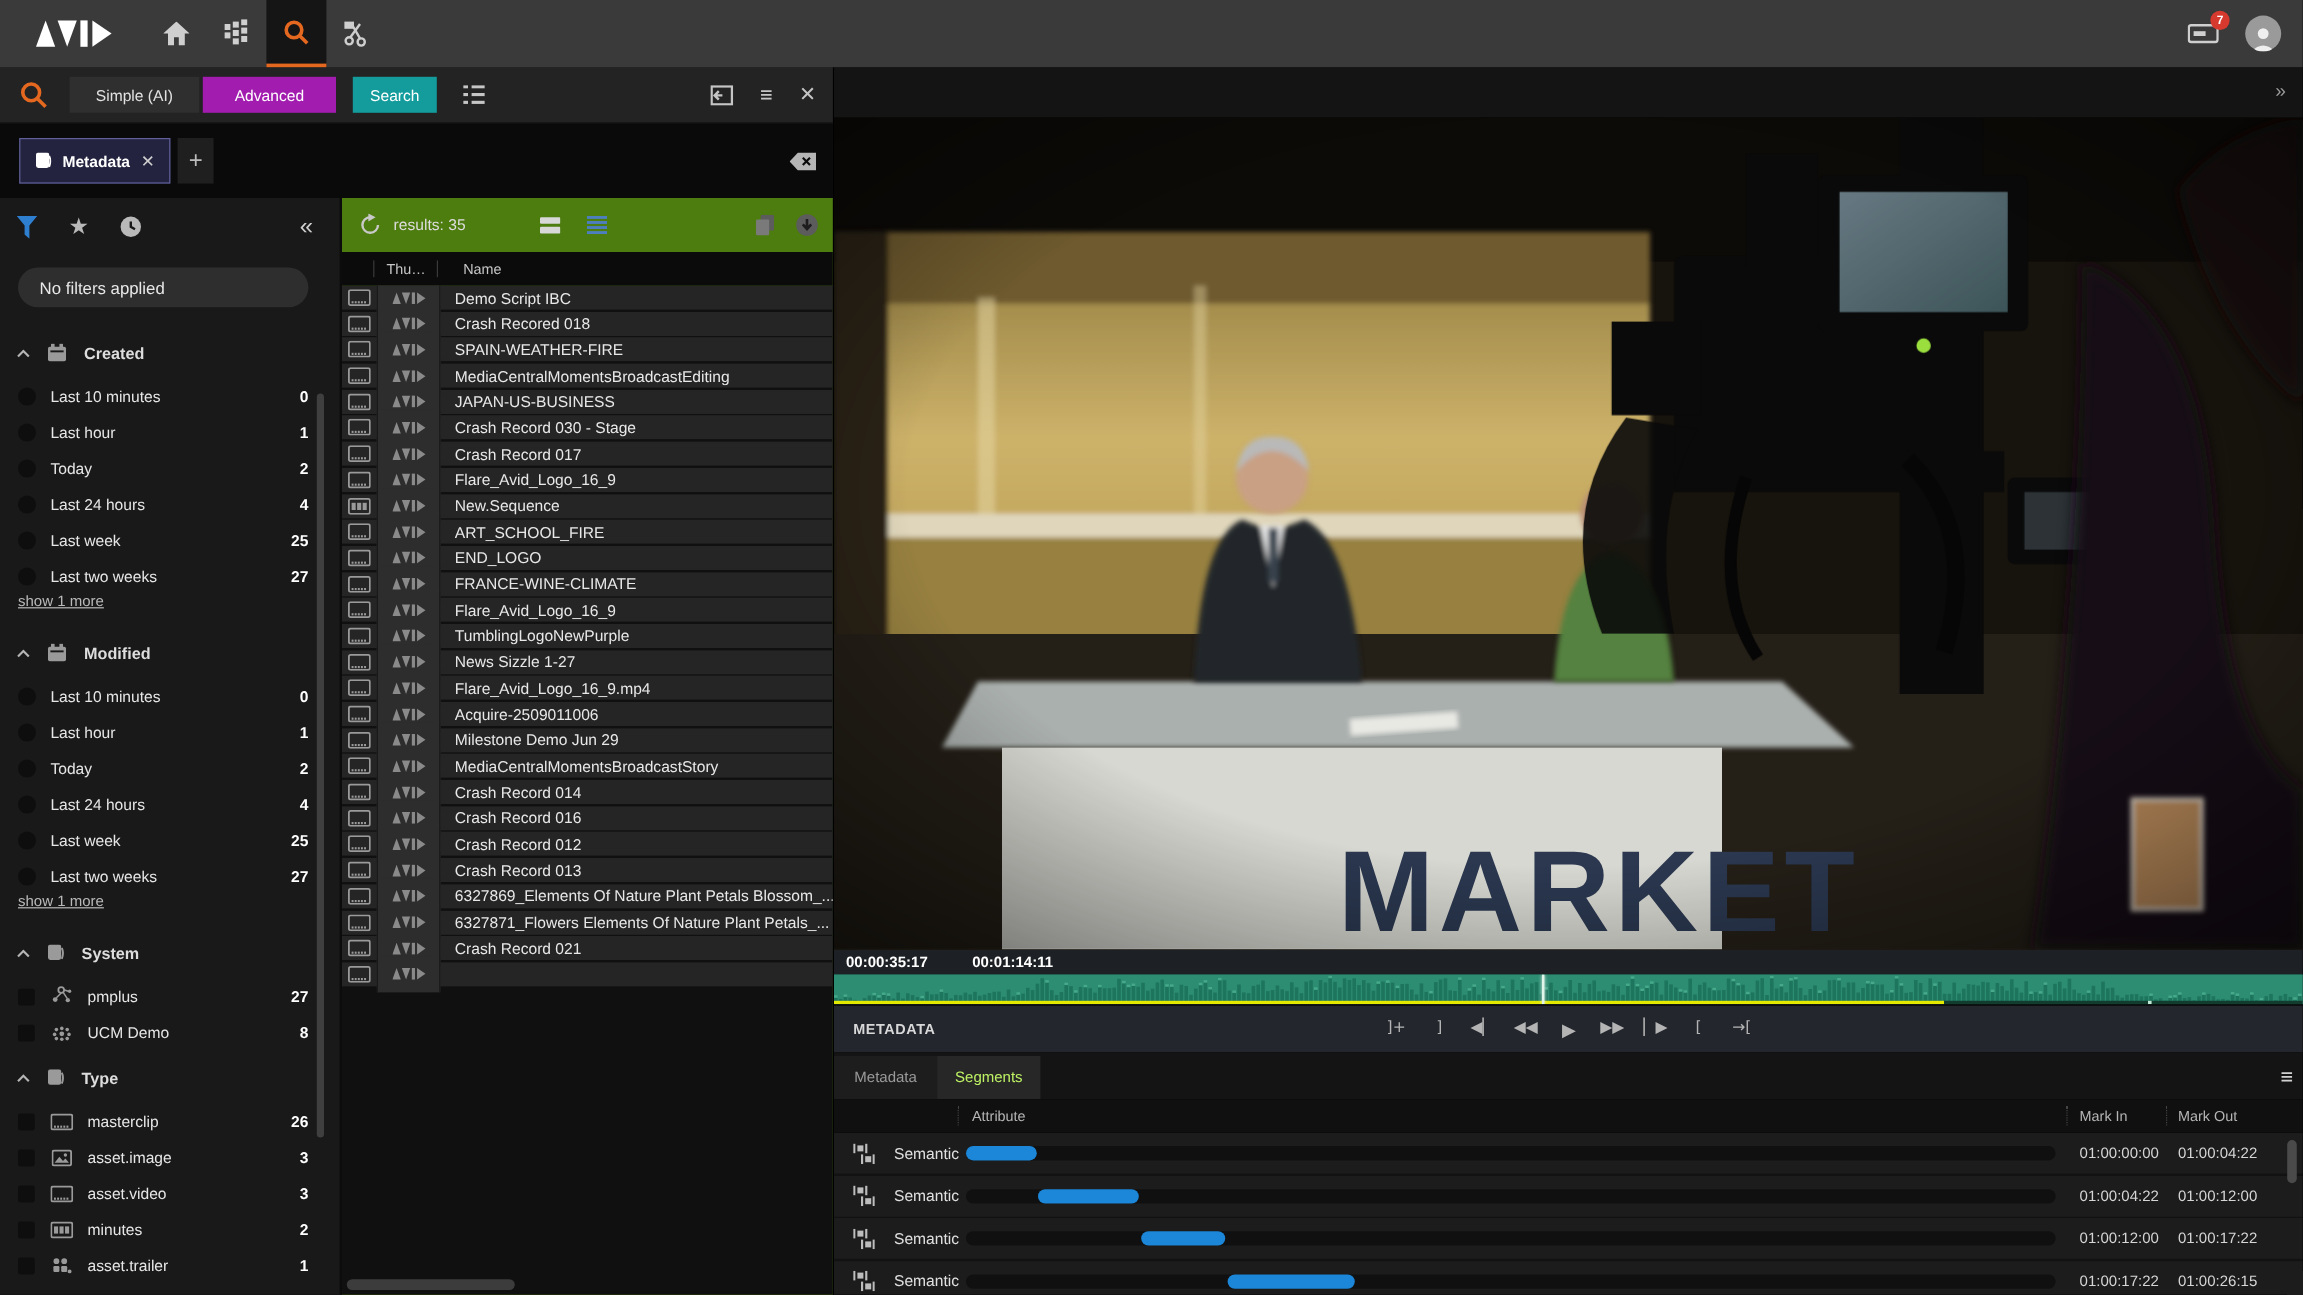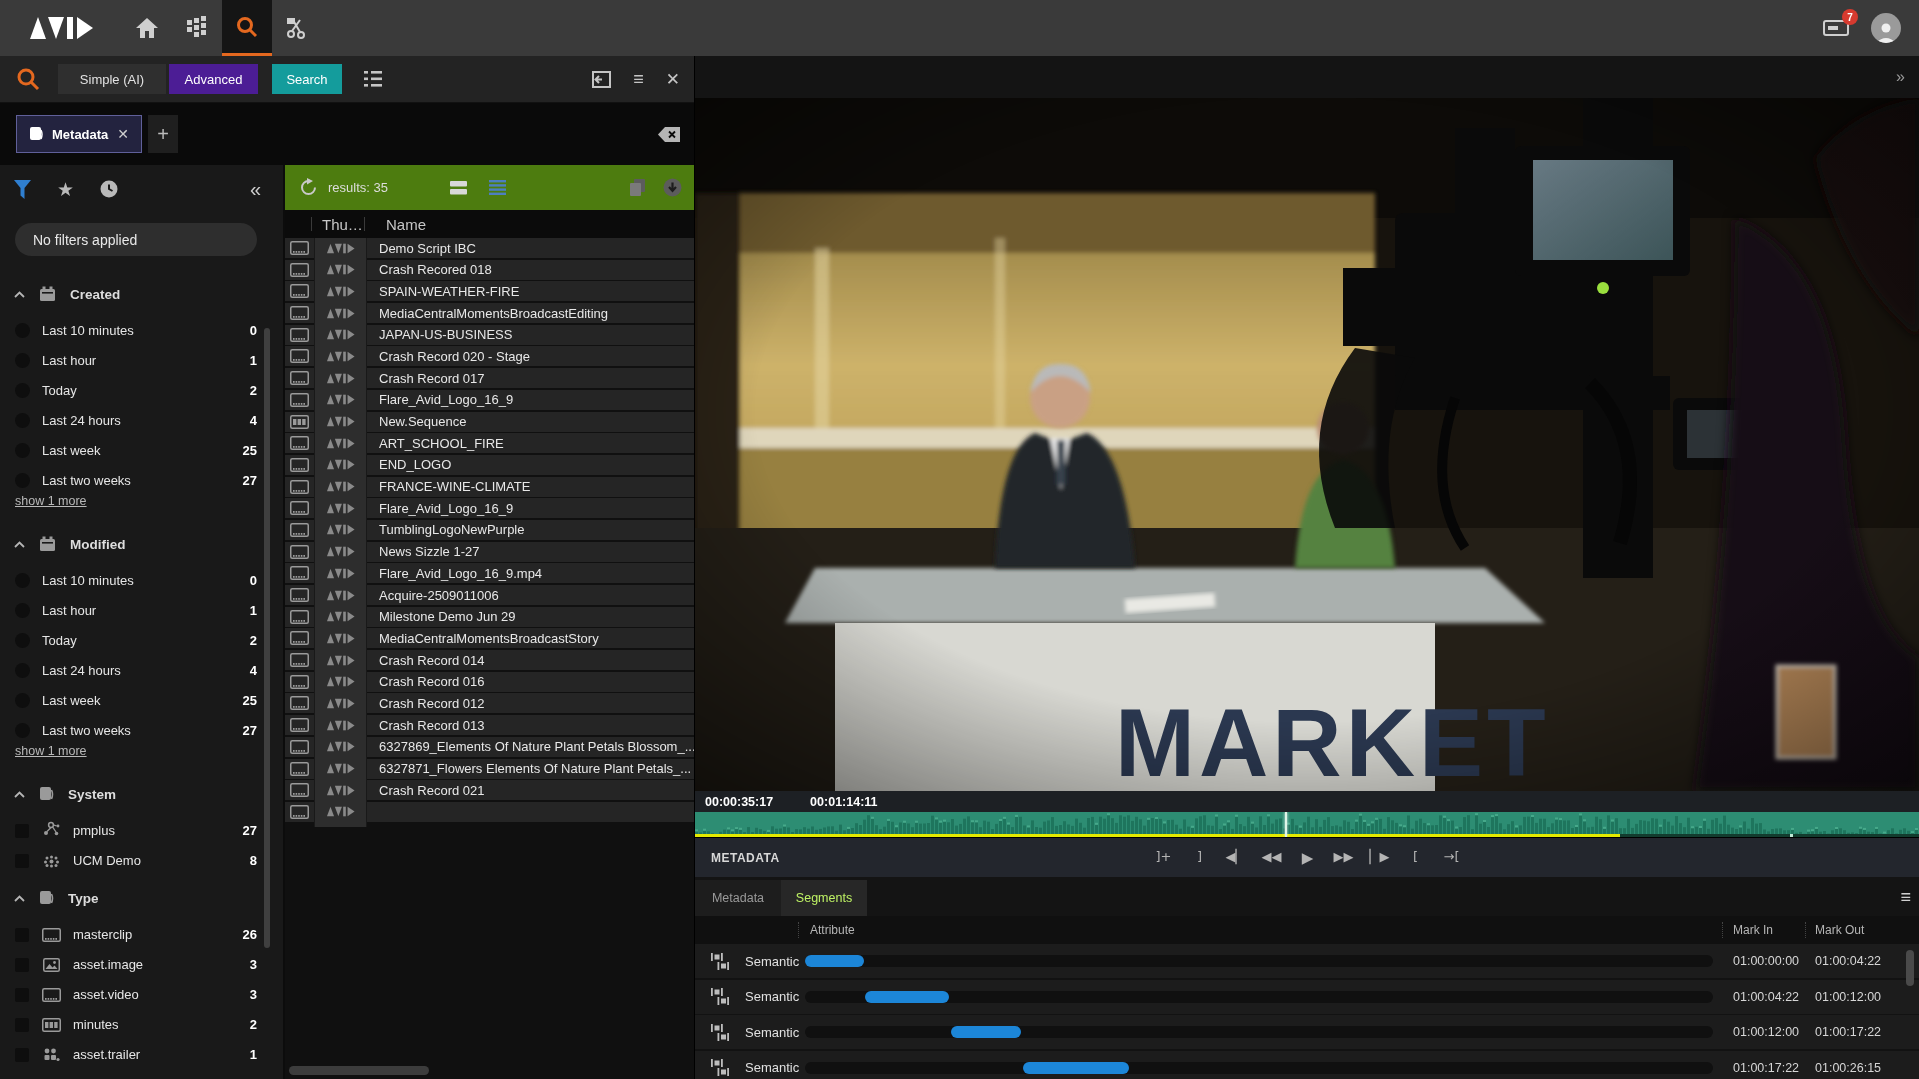--- a/index.html
+++ b/index.html
@@ -21,21 +21,21 @@
 
   
   .main { display:flex; height:1023px; }
   .left-panel { width:695px; display:flex; flex-direction:column; background:#191919; border-right:1px solid #000; }
   .right-panel { flex:1; display:flex; flex-direction:column; background:#000; }
 
   
   .search-header { height:47px; background:#232323; display:flex; align-items:center; border-bottom:1px solid #111; padding:0 14px 0 16px; }
   .btn { height:30px; border:none; font-size:13px; cursor:pointer; font-family:inherit; }
   .btn-simple { width:108px; background:#2f2f2f; color:#e2e2e2; margin-left:18px; }
-  .btn-advanced { width:89px; background:#4c1d95; color:#fff; margin-left:3px; }
+  .btn-advanced { width:111px; background:#a21caf; color:#fff; margin-left:3px; }
   .btn-search { width:70px; background:#149c9c; color:#fff; margin-left:14px; }
   .hdr-icon { color:#c5c5c5; margin-left:22px; cursor:pointer; display:flex; align-items:center; }
   .hdr-spacer { flex:1; }
   .x-icon { font-size:17px; }
   .menu-glyph { font-size:18px; letter-spacing:0; }
 
   
   .tab-row { height:62px; background:#0a0a0a; display:flex; align-items:center; padding:0 14px 0 16px; }
   .query-chip { height:38px; display:flex; align-items:center; gap:9px; padding:0 12px; background:#23233f;
     border:1px solid #60609a; color:#fff; font-size:13px; font-weight:bold; cursor:pointer; }
@@ -64,21 +64,21 @@
   .show-more { height:26px; display:flex; align-items:center; padding:0 15px; font-size:12.5px;
     color:#b9b9b9; text-decoration:underline; cursor:pointer; }
   .fscrollbar { position:absolute; right:13px; top:163px; width:6px; height:620px; border-radius:3px; background:#3f3f3f; }
 
   
   .results { flex:1; display:flex; flex-direction:column; background:#4d7c0f; position:relative; min-width:0;}
   .results-header { height:45px; display:flex; align-items:center; padding:0 12px 0 14px; }
   .results-count { font-size:13px; color:#ddd; margin:0 10px 0 10px; }
   .rh-icon { margin-left:16px; cursor:pointer; display:flex; align-items:center;}
   .rh-right { margin-left:auto; display:flex; }
-  .col-header { height:28px; background:#0b0b0b; display:flex; align-items:center; font-size:15px; color:#c7c7c7; }
+  .col-header { height:28px; background:#0b0b0b; display:flex; align-items:center; font-size:12px; color:#c7c7c7; }
   .col-sep { width:1px; height:14px; background:#3a3a3a; }
   .colh-thumb { width:52px; padding-left:10px; }
   .colh-name { padding-left:21px; }
   .rows-scroll { flex:1; overflow:hidden; position:relative; background:#101010;}
   .rrow { height:20px; margin-bottom:1.7px; background:#252525; display:flex; align-items:center; cursor:pointer; }
   .rrow-typeicon { width:29px; display:flex; justify-content:center; flex:none; }
   .rrow-thumb { width:53px; height:30px; background:#2d2d2d; border-left:1px solid #191919; border-right:1px solid #191919;
     display:flex; align-items:center; justify-content:center; flex:none; }
   .rrow-name { margin-left:12px; font-size:13px; color:#e8e8e8; white-space:nowrap; overflow:hidden; }
   .hscrollbar { position:absolute; left:4px; bottom:4px; width:140px; height:9px; border-radius:5px; background:#3c3c3c; }
@@ -707,21 +707,21 @@
     <span class="rrow-thumb">
                 <svg width="28" height="11" viewBox="0 0 64 24">
                   <g fill="#8a8a8a">
                     <polygon points="0,23 8,1 16,23"></polygon>
                     <polygon points="18,1 34,1 26,23"></polygon>
                     <rect x="37" y="1" width="6" height="22"></rect>
                     <polygon points="47,1 47,23 63,12"></polygon>
                   </g>
                 </svg>
               </span>
-    <span class="rrow-name">Crash Record 020 - Stage</span>
+    <span class="rrow-name">Crash Record 030 - Stage</span>
             </div>
             <div class="rrow">
               <span class="rrow-typeicon">
                 <svg width="19" height="14" viewBox="0 0 19 14">
                   <rect x="0.75" y="0.75" width="17.5" height="12.5" rx="1.5" fill="none" stroke="#9a9a9a" stroke-width="1.5"></rect>
                   <g fill="#9a9a9a">
                     <rect x="3" y="10" width="1.6" height="1.8"></rect>
                     <rect x="5.6" y="10" width="1.6" height="1.8"></rect>
                     <rect x="8.2" y="10" width="1.6" height="1.8"></rect>
                     <rect x="10.8" y="10" width="1.6" height="1.8"></rect>

